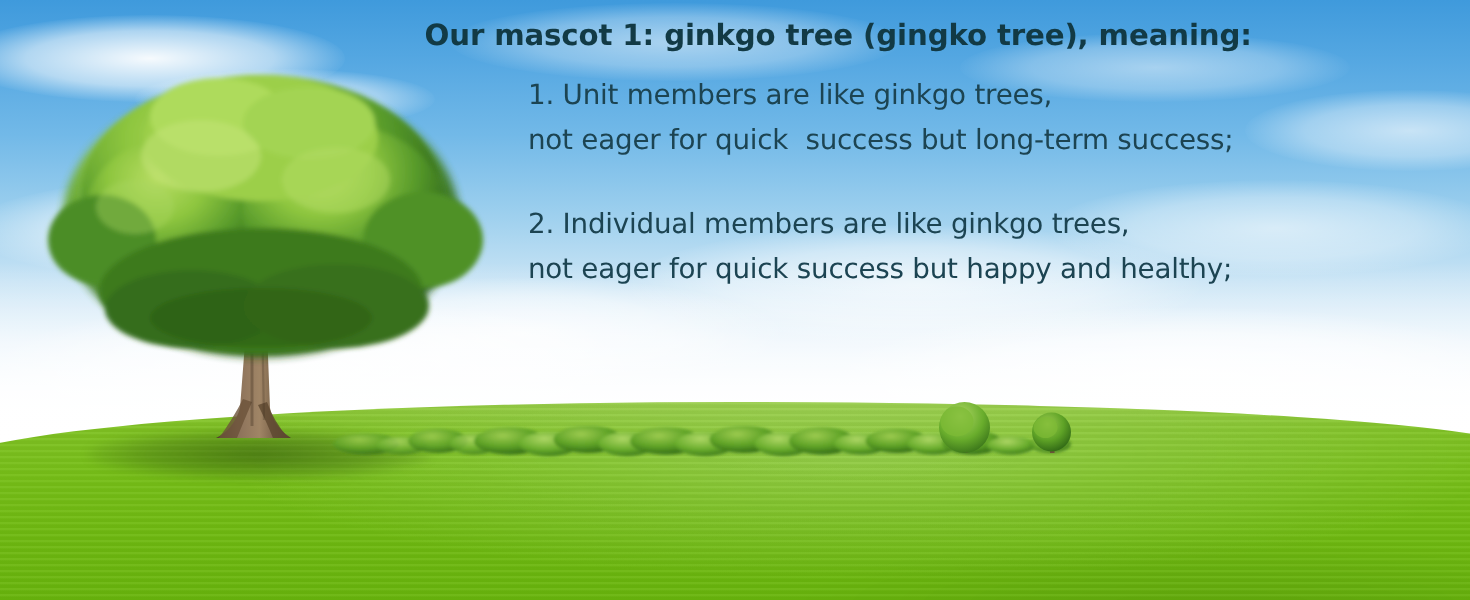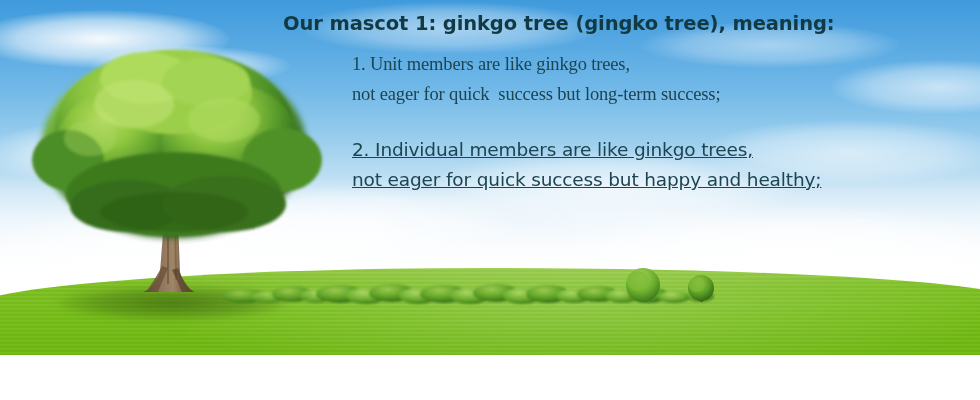--- a/index.html
+++ b/index.html
@@ -8,21 +8,21 @@
     width: 980px;
     height: 400px;
     overflow: hidden;
     background: #fff;
     font-family: "DejaVu Sans", "Liberation Sans", sans-serif;
   }
 
   #banner {
     position: relative;
     width: 980px;
-    height: 355px;
+    height: 400px;
     overflow: hidden;
   }
 
   
   .sky {
     position: absolute;
     left: 0; top: 0;
     width: 980px; height: 300px;
     background: linear-gradient(to bottom,
         #3f9adc 0%,
@@ -148,22 +148,22 @@
   }
   .para {
     position: absolute;
     left: 352px;
     font-size: 18.5px;
     color: #1c4452;
     line-height: 30px;
     white-space: pre;
     letter-spacing: -0.15px;
   }
-  .p1 { top: 49px; font-family: Liberation Serif, serif; }
-  .p2 { top: 135px; text-decoration: underline; }
+  .p1 { top: 49px; }
+  .p2 { top: 135px; }
   .p3 { top: 221px; }
 </style>
 </head>
 <body>
 
 <div id="banner">
 
   <div class="sky">
     <div class="cloud c1"></div>
     <div class="cloud c2"></div>

